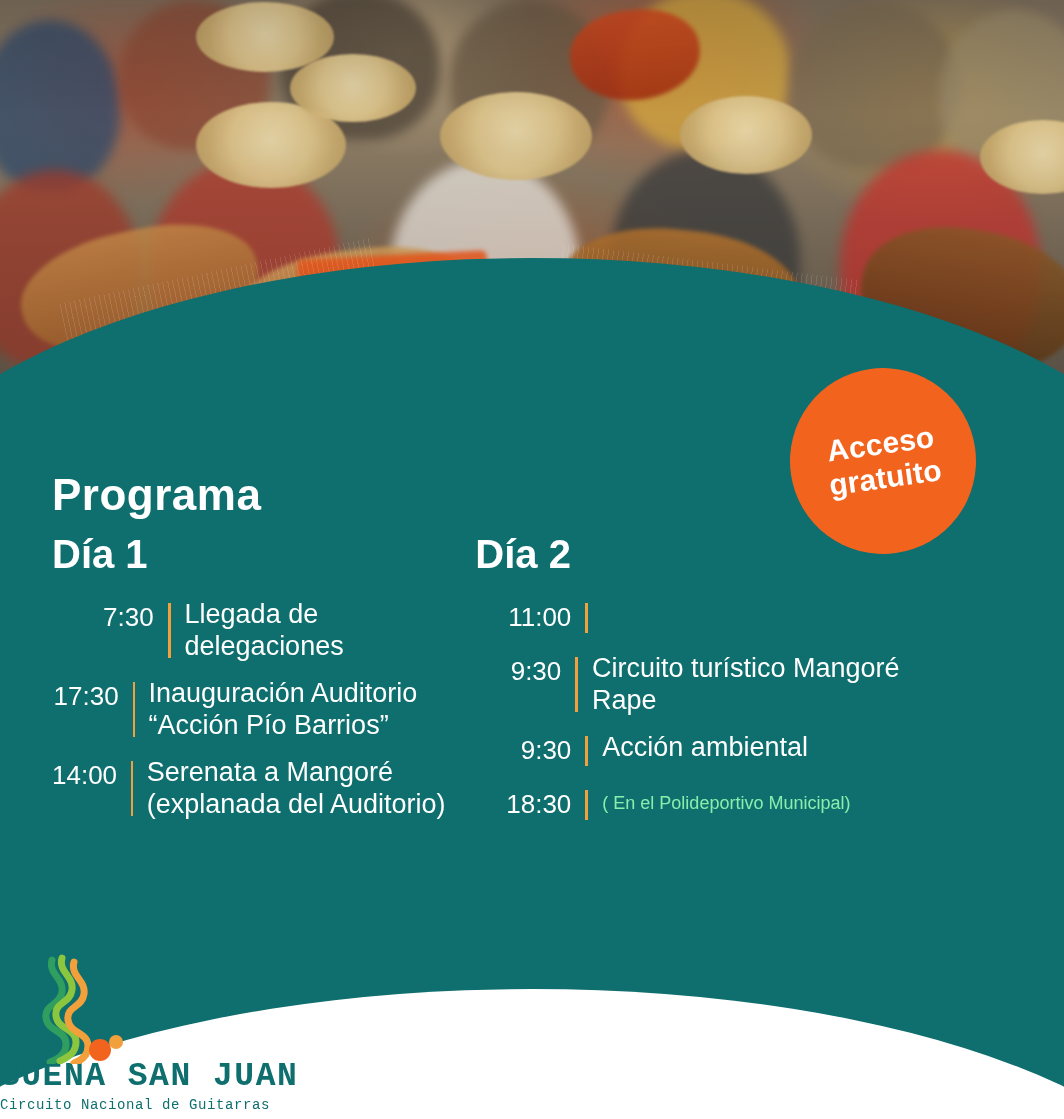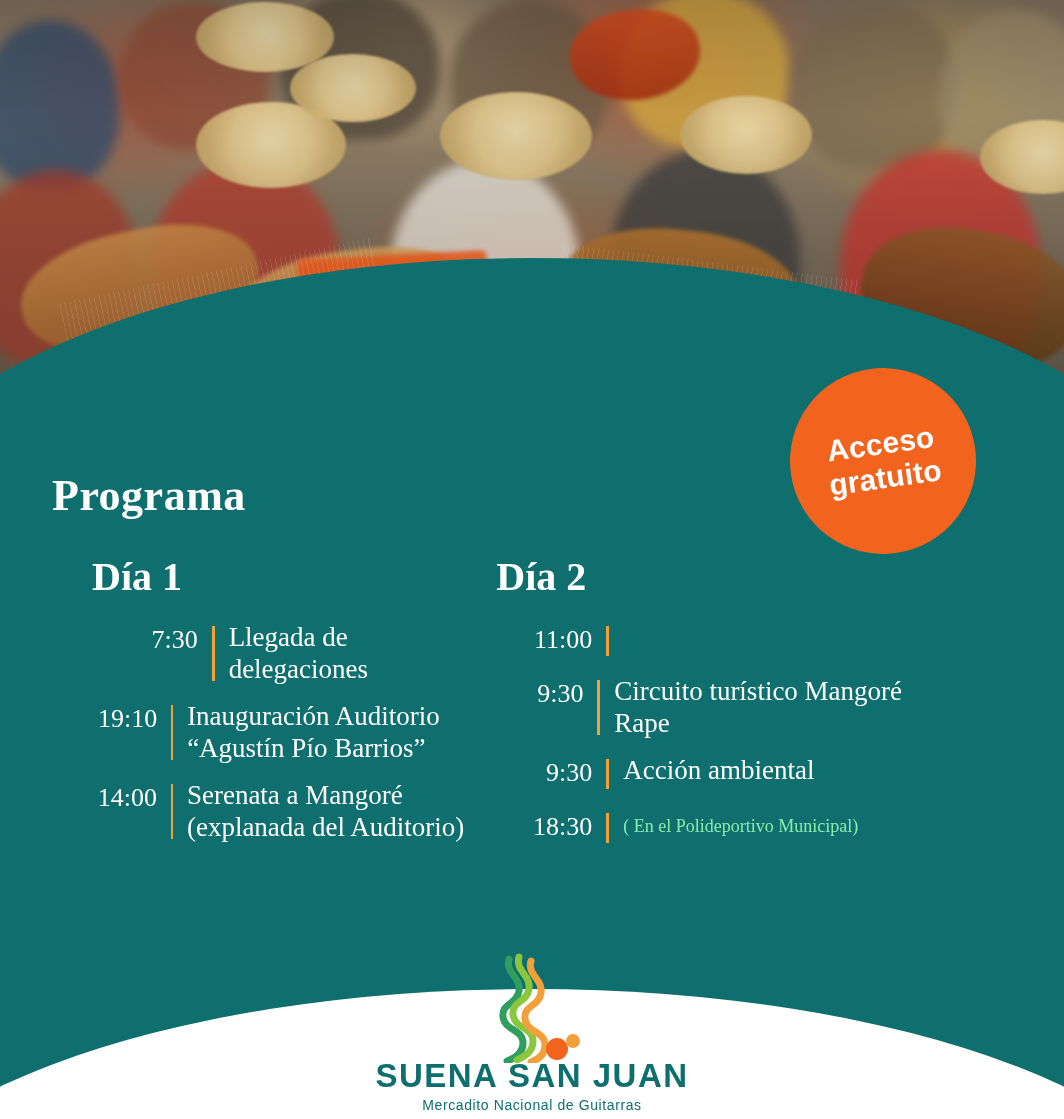--- a/index.html
+++ b/index.html
@@ -104,34 +104,32 @@
     letter-spacing: .2px;
     text-align: center;
   }
 
   
   #content {
     position: absolute;
     z-index: 7;
     left: 0; top: 470px;
     width: 932px;
-    font-family: Liberation Serif, serif;
   }
   #programa {
     margin-left: 52px;
     color: #ffffff;
     font-size: 44px;
     font-weight: bold;
     letter-spacing: .5px;
   }
 
   .columns {
     display: flex;
-    margin-top: 32px;
-    padding-left: 40px;
+    margin-top: 12px;
   }
   .col { width: 494px; }
   .col.left { padding-left: 52px; }
   .col.right { padding-left: 8px; }
 
   .day-title {
     color: #ffffff;
     font-size: 40px;
     font-weight: bold;
     margin-bottom: 22px;
@@ -184,21 +182,21 @@
     border-radius: 50% 50% 0 0 / 100% 100% 0 0;
     z-index: 8;
   }
   #logo {
     position: absolute;
     z-index: 10;
     left: 0; right: 0;
     bottom: 6px;
     display: flex;
     flex-direction: column;
-    align-items: center;
+    font-family: Liberation Mono, monospace;
   }
   #logo-mark {
     width: 150px;
     height: 112px;
     margin-bottom: -6px;
     position: relative;
   }
   #logo-text {
     color: #0f6e6e;
     font-size: 33px;
@@ -277,23 +275,23 @@
         <div class="sched">
 
           <div class="row">
             <div class="time">7:30</div>
             <div class="bar"></div>
             <div class="desc">Llegada de delegaciones</div>
           </div>
 
 
           <div class="row">
-            <div class="time">19:10</div>
-            <div class="bar"></div>
-            <div class="desc">Inauguración Auditorio “Agustín Pío Barrios”</div>
+            <div class="time">17:30</div>
+            <div class="bar"></div>
+            <div class="desc">Inauguración Auditorio “Acción Pío Barrios”</div>
           </div>
 
           <div class="row">
             <div class="time">14:00</div>
             <div class="bar"></div>
             <div class="desc">Serenata a Mangoré (explanada del Auditorio)</div>
           </div>
 
         </div>
       </div>
@@ -339,16 +337,16 @@
     <div id="logo-mark">
       <svg viewBox="0 0 150 112" width="150" height="112" aria-hidden="true">
         <path d="M52 8 C48 22, 64 26, 62 40 C60 54, 44 52, 46 66 C48 80, 66 78, 66 92 C66 104, 56 108, 50 110" fill="none" stroke="#2f9e5e" stroke-width="7" stroke-linecap="round"></path>
         <path d="M62 6 C58 20, 74 24, 72 38 C70 52, 54 50, 56 64 C58 78, 76 76, 76 90 C76 102, 66 106, 60 109" fill="none" stroke="#8cc63f" stroke-width="7" stroke-linecap="round"></path>
         <path d="M74 10 C70 24, 86 28, 84 42 C82 56, 66 54, 68 68 C70 82, 88 80, 88 94 C88 105, 80 109, 74 111" fill="none" stroke="#f2a03c" stroke-width="7" stroke-linecap="round"></path>
         <circle cx="100" cy="98" r="11" fill="#f2641e"></circle>
         <circle cx="116" cy="90" r="7" fill="#f2a03c"></circle>
       </svg>
     </div>
     <div id="logo-text">SUENA SAN JUAN</div>
-    <div id="logo-sub">Mercadito Nacional de Guitarras</div>
+    <div id="logo-sub">Circuito Nacional de Guitarras</div>
   </div>
 
 </div>
 
 </body></html>

